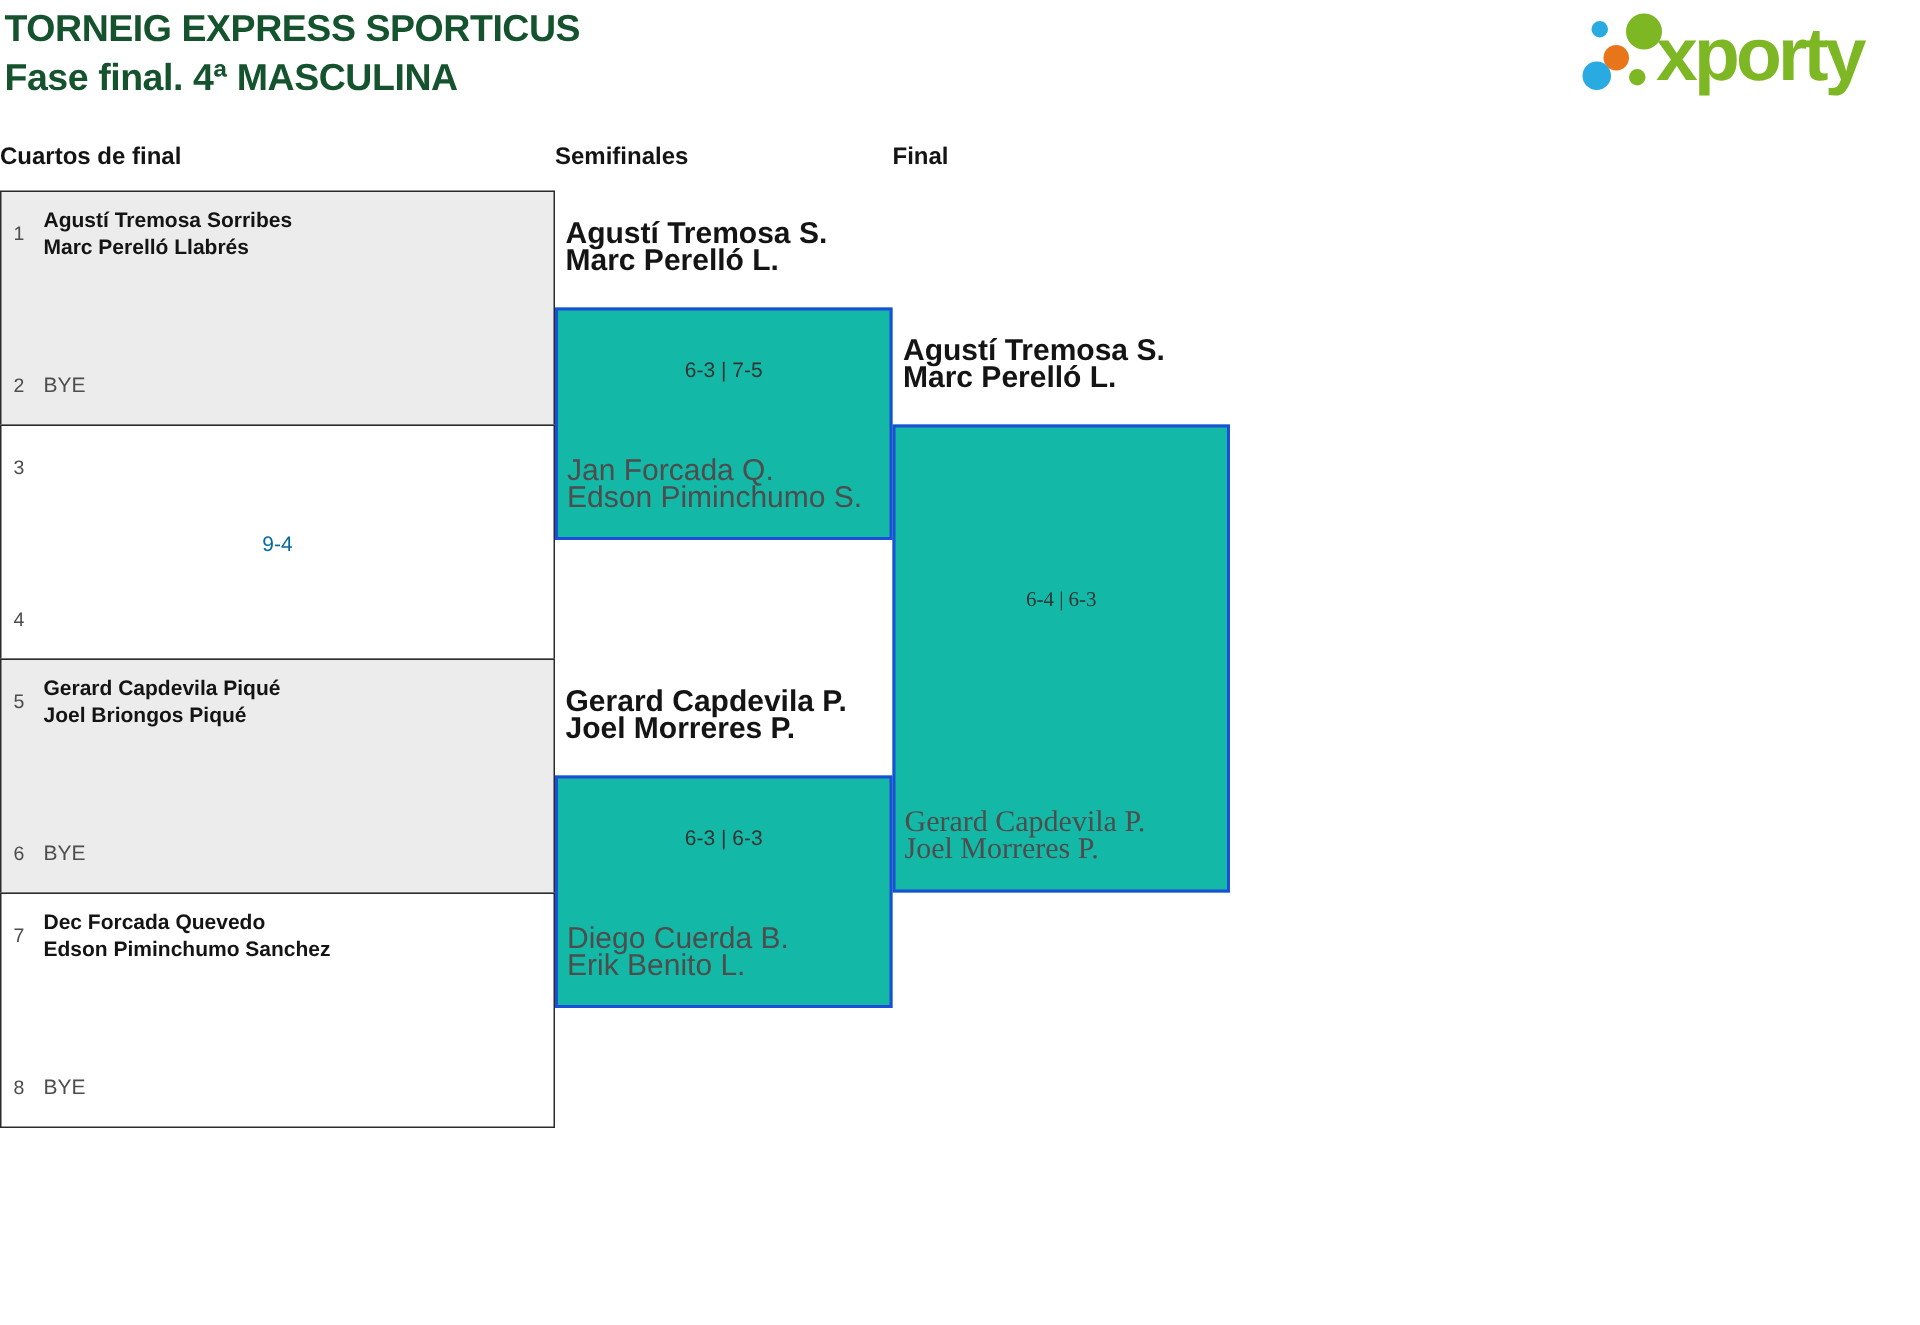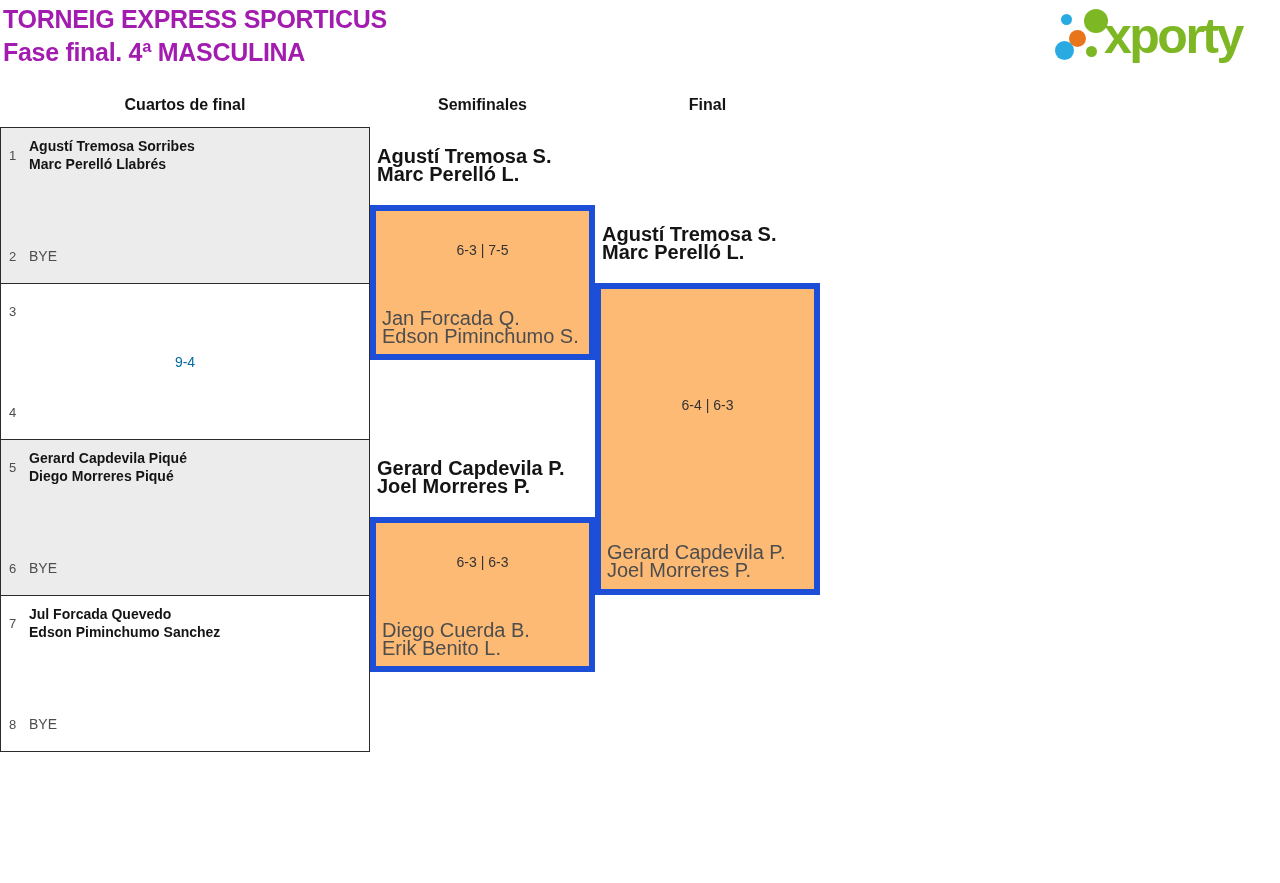--- a/index.html
+++ b/index.html
@@ -2,57 +2,57 @@
 <html><head>
 <meta charset="utf-8">
 <style>
   html,body { margin:0; padding:0; background:#fff; }
   .page {
     position:relative; width:1280px; height:883px; background:#ffffff;
     font-family:"Liberation Sans", sans-serif; overflow:hidden; color:#111;
   }
   
   .title { position:absolute; left:3px; top:3px; font-size:25px; font-weight:bold;
-           line-height:33px; color:#a21caf; letter-spacing:-0.3px; }
+           line-height:33px; color:#14532d; letter-spacing:-0.3px; }
   
   .logo { position:absolute; left:1050px; top:0; width:230px; height:70px; }
   .dot { position:absolute; border-radius:50%; }
   .dot-blue-sm  { left:11px; top:14px; width:11px; height:11px; background:#29abe2; }
   .dot-green-lg { left:34px; top:9px;  width:24px; height:24px; background:#7db724; }
   .dot-orange   { left:19px; top:30px; width:17px; height:17px; background:#e8751a; }
   .dot-blue-lg  { left:5px;  top:41px; width:19px; height:19px; background:#29abe2; }
   .dot-green-sm { left:36px; top:46px; width:11px; height:11px; background:#7db724; }
   .wordmark { position:absolute; left:54px; top:-4px; font-size:50px; font-weight:bold;
               line-height:80px; letter-spacing:-2.5px; color:#7db724; }
   
   .round-header { position:absolute; top:96px; font-size:16px; font-weight:bold;
-                  color:#141414; text-align:center; }
+                  color:#141414; text-align:left; }
   .rh-qf { left:0; width:370px; }
   .rh-sf { left:370px; width:225px; }
   .rh-f  { left:595px; width:225px; }
   
   .qf { position:absolute; left:0; width:370px; height:157px; box-sizing:border-box;
         border:1px solid #2b2b2b; background:#fff; }
   .qf.shaded { background:#ececec; }
   .team { position:absolute; left:8px; right:8px; height:36px;
           display:flex; align-items:center; }
   .team-top { top:9px; }
   .team-bottom { bottom:9px; }
   .seed { flex:0 0 20px; width:20px; font-size:13px; color:#4d4d4d; line-height:1; }
   .names { display:flex; flex-direction:column; justify-content:center;
            height:36px; font-size:14px; line-height:18px; }
   .win  { font-weight:bold; color:#141414; }
   .lose { font-weight:normal; color:#4d4d4d; }
   .qf-score { position:absolute; left:0; right:0; top:50%; transform:translateY(-50%);
               text-align:center; font-size:14px; color:#0369a1; }
   
-  .box { position:absolute; box-sizing:border-box; border:6px solid #1d4ed8; background:#fdba74; }
+  .box { position:absolute; box-sizing:border-box; border:2px solid #1d4ed8; background:#14b8a6; }
   .sf1-box { left:370px; top:205px; width:225px; height:155px; }
   .sf2-box { left:370px; top:517px; width:225px; height:155px; }
-  .f-box   { left:595px; top:283px; width:225px; height:312px; }
+  .f-box   { left:595px; top:283px; width:225px; height:312px;font-family:Liberation Serif, serif; }
   .score-line { position:absolute; left:0; right:0; text-align:center;
                 font-size:14px; color:#333; }
   .pair { font-size:20px; line-height:18px; }
   .pair-abs { position:absolute; }
 </style>
 </head>
 <body>
 
 <div class="page">
 
@@ -99,37 +99,37 @@
     <div class="team team-bottom">
       <span class="seed">4</span>
     </div>
   </div>
 
   <div class="qf shaded" style="top:439px">
     <div class="team team-top">
       <span class="seed">5</span>
       <div class="names win">
         <div>Gerard Capdevila Piqué</div>
-        <div>Diego Morreres Piqué</div>
+        <div>Joel Briongos Piqué</div>
       </div>
     </div>
     <div class="qf-score"></div>
     <div class="team team-bottom">
       <span class="seed">6</span>
       <div class="names lose">
         <div>BYE</div>
       </div>
     </div>
   </div>
 
   <div class="qf" style="top:595px">
     <div class="team team-top">
       <span class="seed">7</span>
       <div class="names win">
-        <div>Jul Forcada Quevedo</div>
+        <div>Dec Forcada Quevedo</div>
         <div>Edson Piminchumo Sanchez</div>
       </div>
     </div>
     <div class="qf-score"></div>
     <div class="team team-bottom">
       <span class="seed">8</span>
       <div class="names lose">
         <div>BYE</div>
       </div>
     </div>

